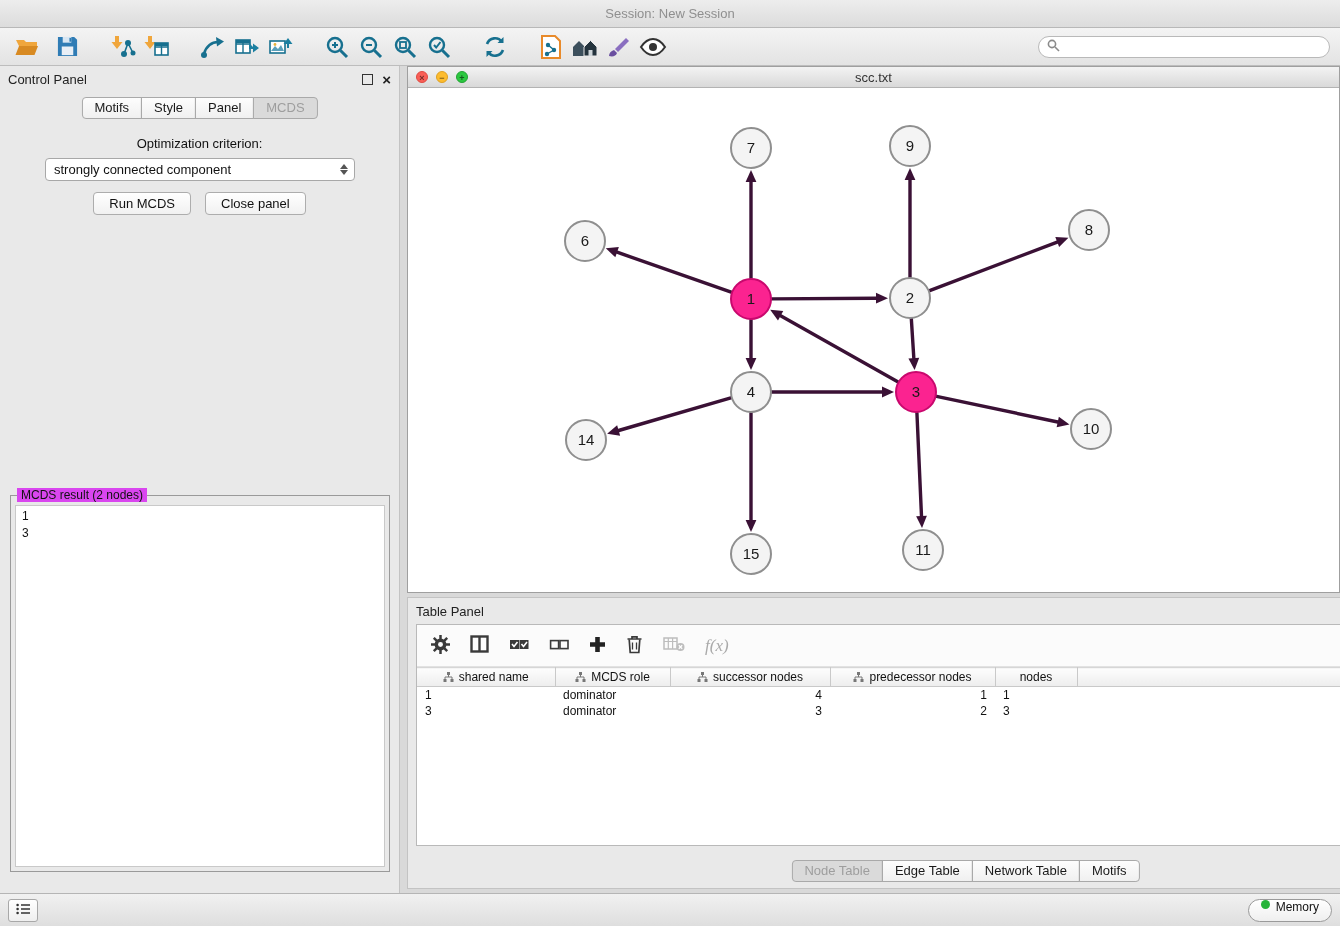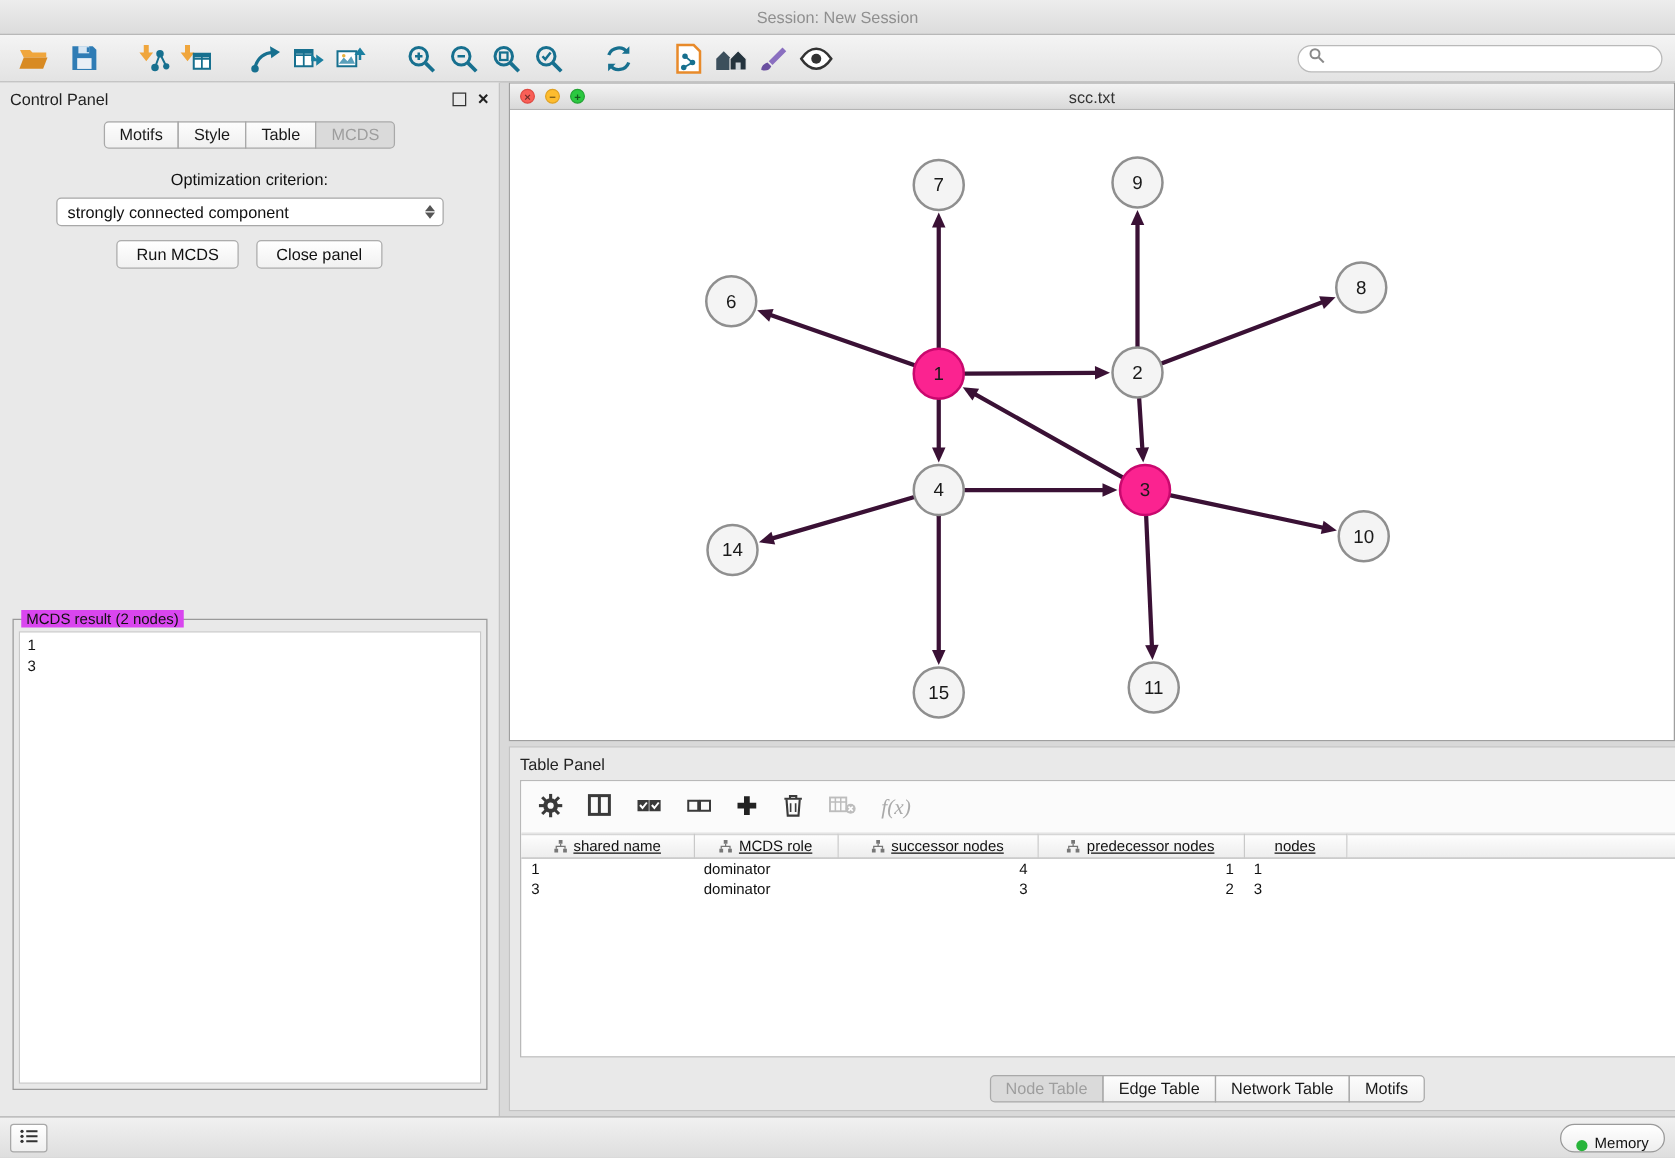--- a/index.html
+++ b/index.html
@@ -134,42 +134,42 @@
   .table-toolbar {
     height:42px; display:flex; align-items:center; gap:20px; padding-left:14px;
     background:#fbfbfb; border-bottom:1px solid #e2e2e2;
   }
   .tt-btn { background:none; border:none; display:flex; align-items:center; }
   .fx { font-family:"Liberation Serif", serif; font-style:italic; font-size:17px; color:#aaa; }
   table.data { border-collapse:collapse; width:100%; table-layout:fixed; font-size:12px; color:#111; }
   table.data th {
     background:linear-gradient(#fdfdfd,#ededed);
     border-right:1px solid #c9c9c9; border-top:1px solid #d6d6d6; border-bottom:1px solid #c9c9c9;
-    font-weight:normal; height:19px; padding:0 4px; white-space:nowrap; overflow:hidden;text-decoration:underline;
+    font-weight:normal; height:19px; padding:0 4px; white-space:nowrap; overflow:hidden;
   }
   table.data th .th-inner { display:flex; align-items:center; justify-content:center; gap:5px; }
   table.data td { height:16px; padding:0 8px; white-space:nowrap; overflow:hidden; }
   td.num { text-align:right; }
   .bottom-tabs {
     position:absolute; bottom:6px; left:50%; transform:translateX(-50%); display:flex;align-items:flex-end;
   }
   
   .statusbar {
     position:absolute; left:0; top:893px; width:1340px; height:33px;
     background:linear-gradient(#f1f1f1,#dedede); border-top:1px solid #b5b5b5;
     display:flex; align-items:center; padding:0 8px;
   }
   .sb-left-btn {
     width:30px; height:23px; background:linear-gradient(#fff,#efefef);
     border:1px solid #a8a8a8; border-radius:3px; display:flex; align-items:center; justify-content:center;
   }
   .statusbar .spacer { flex:1; }
   .memory-btn {
     height:23px; padding:0 12px; border:1px solid #9a9a9a; border-radius:12px;
-    background:linear-gradient(#fff,#efefef); display:flex; align-items:flex-end; gap:6px;
+    background:linear-gradient(#fff,#efefef); display:flex; align-items:flex-start; gap:6px;
     font-size:12px; color:#111;
   }
   .green-dot { width:9px; height:9px; border-radius:50%; background:#27b43a; }
 </style>
 </head>
 <body>
 
 <div class="titlebar">
   <span>Session: New Session</span>
 </div>
@@ -346,21 +346,21 @@
   <div class="panel-header">
     <span>Control Panel</span>
     <span class="spacer"></span>
     <button class="float-btn"></button>
     <button class="close-btn">×</button>
   </div>
 
   <div class="cp-tabs">
     <button class="tab">Motifs</button>
     <button class="tab">Style</button>
-    <button class="tab">Table</button>
+    <button class="tab">Panel</button>
     <button class="tab active">MCDS</button>
   </div>
 
   <div class="opt-label">Optimization criterion:</div>
 
   <div class="combo">
     <span>strongly connected component</span>
     <span class="spacer"></span>
     <span class="stepper">
         <i class="up"></i>

